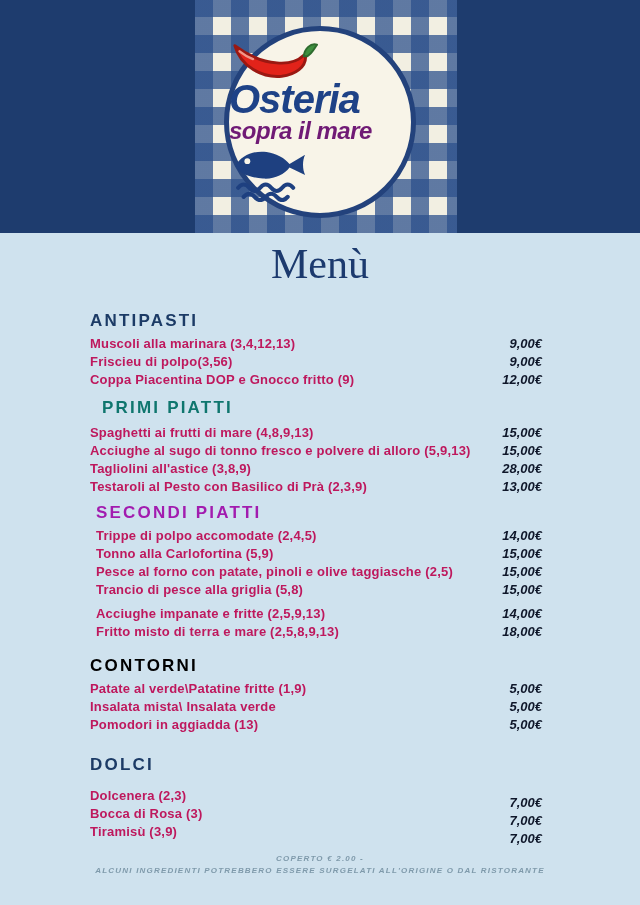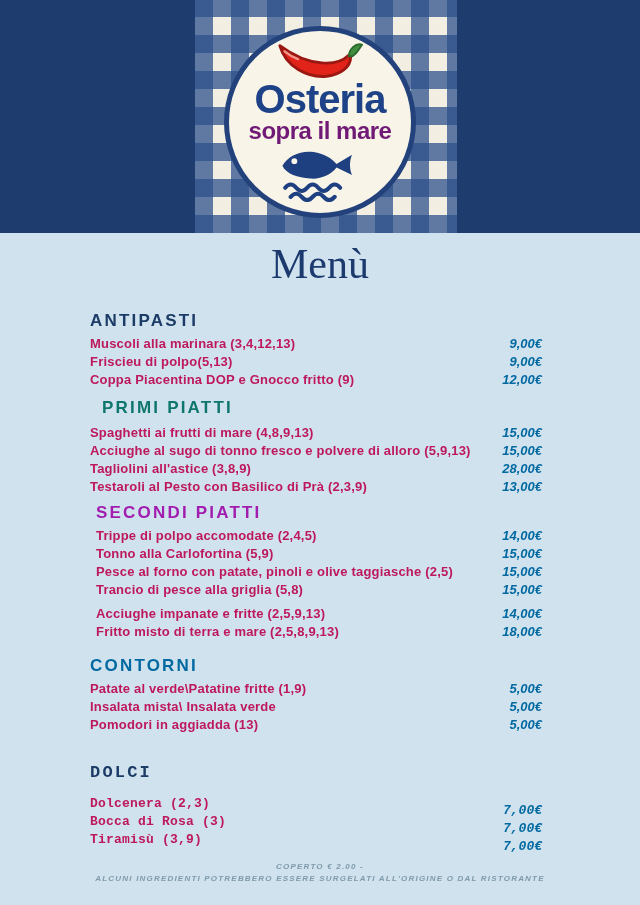--- a/index.html
+++ b/index.html
@@ -16,22 +16,23 @@
     background-color:#f2efe2;
     background-image:
       repeating-linear-gradient(90deg, rgba(44,80,140,0.74) 0 18px, transparent 18px 36px),
       repeating-linear-gradient(0deg, rgba(44,80,140,0.74) 0 18px, transparent 18px 36px);
   }
   .logo-badge{
     position:absolute;left:50%;top:26px;transform:translateX(-50%);
     width:192px;height:192px;border-radius:50%;
     background:#f8f4e8;border:5px solid #23427c;
     box-sizing:border-box;
-    display:flex;flex-direction:column;align-items:center;
+    display:flex;flex-direction:column;align-items:flex-start;
     padding-top:7px;
+    font-style:italic;
   }
   .chili{display:block;margin:0 0 -4px 0;}
   .logo-title{
     font-size:40px;font-weight:700;color:#1e4287;line-height:42px;letter-spacing:-1px;
   }
   .logo-subtitle{
     font-size:24px;font-weight:600;color:#701a75;line-height:26px;letter-spacing:-0.5px;margin-top:-2px;
   }
   .fish{display:block;margin-top:2px;}
 
@@ -50,29 +51,29 @@
     letter-spacing:2.2px;color:#1c3b66;
   }
   .group{margin-top:4px;}
   .group + .group{margin-top:6px;}
   .row{display:flex;justify-content:space-between;align-items:baseline;line-height:18px;}
   .item-name{
     font-size:13px;font-weight:700;color:#be185d;letter-spacing:0.2px;
     white-space:nowrap;
   }
   .price{
-    font-size:13px;font-weight:700;font-style:italic;color:#0369a1;
+    font-size:13px;font-weight:700;font-style:italic;color:#0f172a;
     flex-shrink:0;margin-left:12px;text-align:center;
   }
   .section:nth-of-type(1){margin-top:22px;}
   .section:nth-of-type(2){margin-top:8px;}
   .section:nth-of-type(2) .group{margin-top:6px;}
   .section:nth-of-type(3){margin-top:6px;margin-left:6px;}
   .section:nth-of-type(4){margin-top:14px;}
-  .section:nth-of-type(5){margin-top:28px;font-family:Liberation Mono, monospace;}
+  .section:nth-of-type(5){margin-top:20px;}
   .section:nth-of-type(5) .group{margin-top:12px;}
   .section:nth-of-type(5) .price{transform:translateY(7px);}
 
   
   .footer{
     margin-top:12px;text-align:center;
     font-size:8px;line-height:12px;font-style:italic;font-weight:600;
     letter-spacing:1.2px;color:#7f9aab;
   }
 </style>
@@ -107,21 +108,21 @@
 
   <main id="menu-sections" class="content">
       <section class="section">
         <h2 class="section-title" style="color: rgb(28, 59, 102);">ANTIPASTI</h2>
         <div class="group">
           <div class="row">
             <span class="item-name">Muscoli alla marinara (3,4,12,13)</span>
             <span class="price">9,00€</span>
           </div>
           <div class="row">
-            <span class="item-name">Friscieu di polpo(5,13)</span>
+            <span class="item-name">Friscieu di polpo(3,56)</span>
             <span class="price">9,00€</span>
           </div>
           <div class="row">
             <span class="item-name">Coppa Piacentina DOP e Gnocco fritto (9)</span>
             <span class="price">12,00€</span>
           </div>
         </div>
       </section>
       <section class="section">
         <h2 class="section-title" style="color: #0f766e; margin-left: 12px;">PRIMI PIATTI</h2>
@@ -169,21 +170,21 @@
             <span class="item-name">Acciughe impanate e fritte (2,5,9,13)</span>
             <span class="price">14,00€</span>
           </div>
           <div class="row">
             <span class="item-name">Fritto misto di terra e mare (2,5,8,9,13)</span>
             <span class="price">18,00€</span>
           </div>
         </div>
       </section>
       <section class="section">
-        <h2 class="section-title" style="color: #0369a1;">CONTORNI</h2>
+        <h2 class="section-title" style="color: #000000;">CONTORNI</h2>
         <div class="group">
           <div class="row">
             <span class="item-name">Patate al verde\Patatine fritte (1,9)</span>
             <span class="price">5,00€</span>
           </div>
           <div class="row">
             <span class="item-name">Insalata mista\ Insalata verde</span>
             <span class="price">5,00€</span>
           </div>
           <div class="row">

